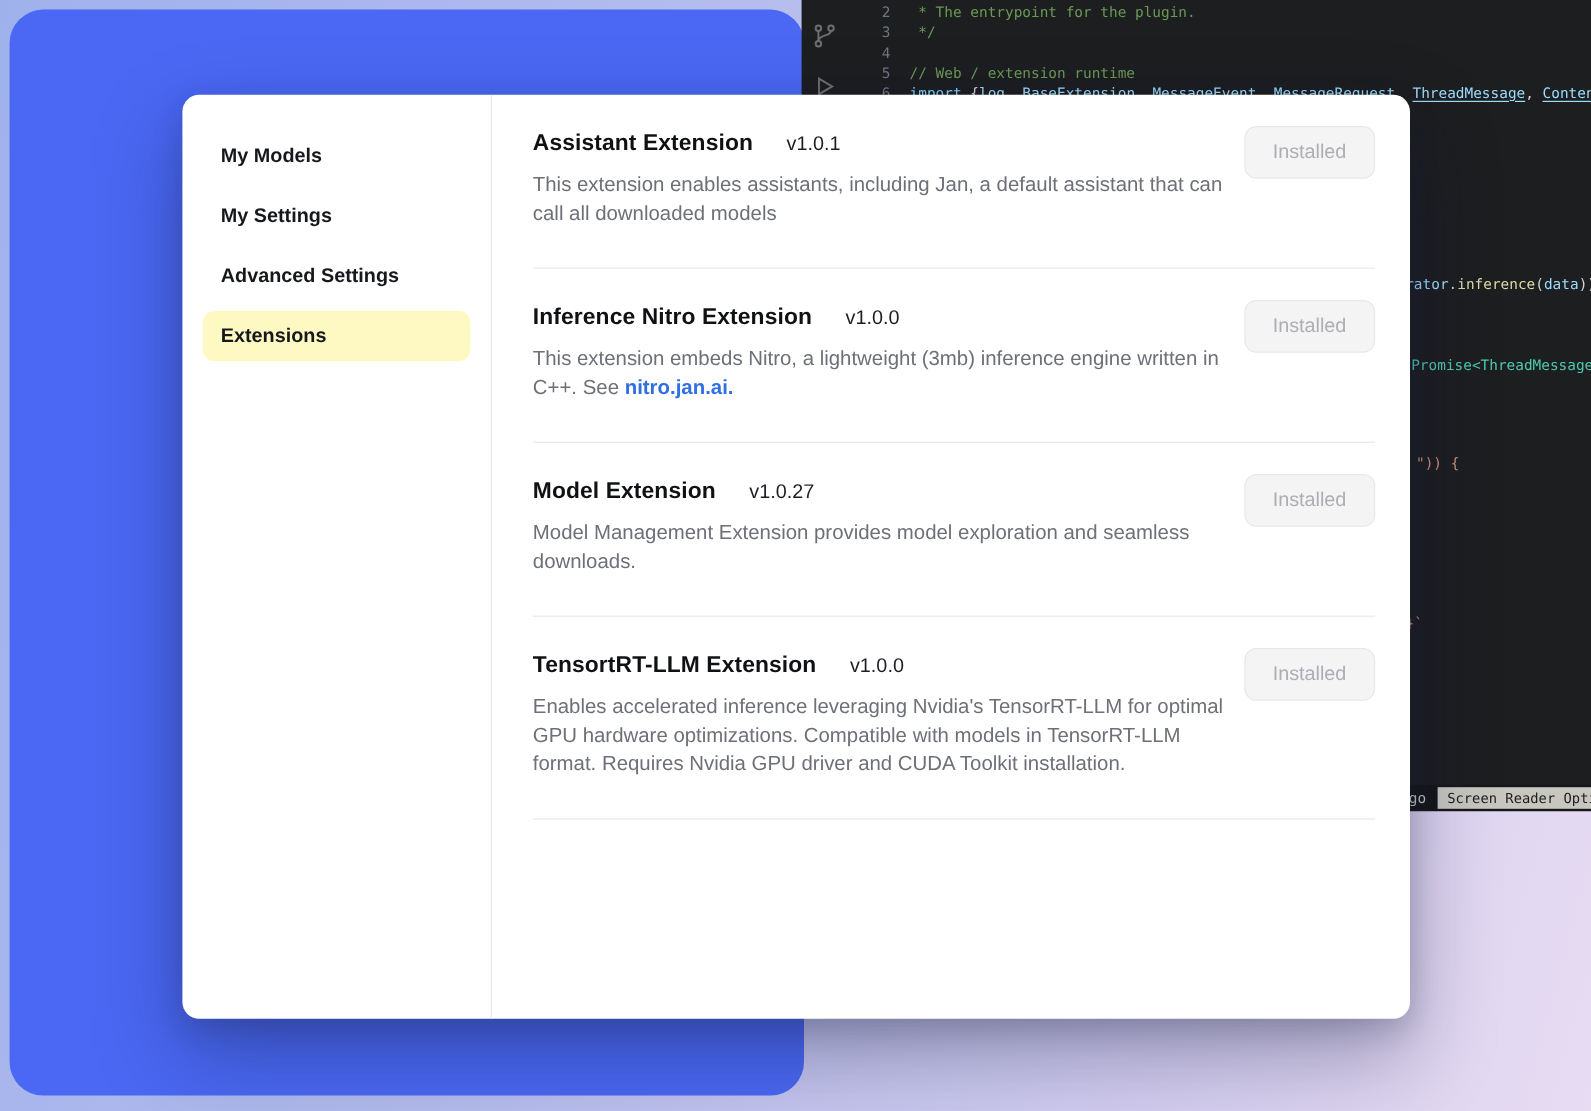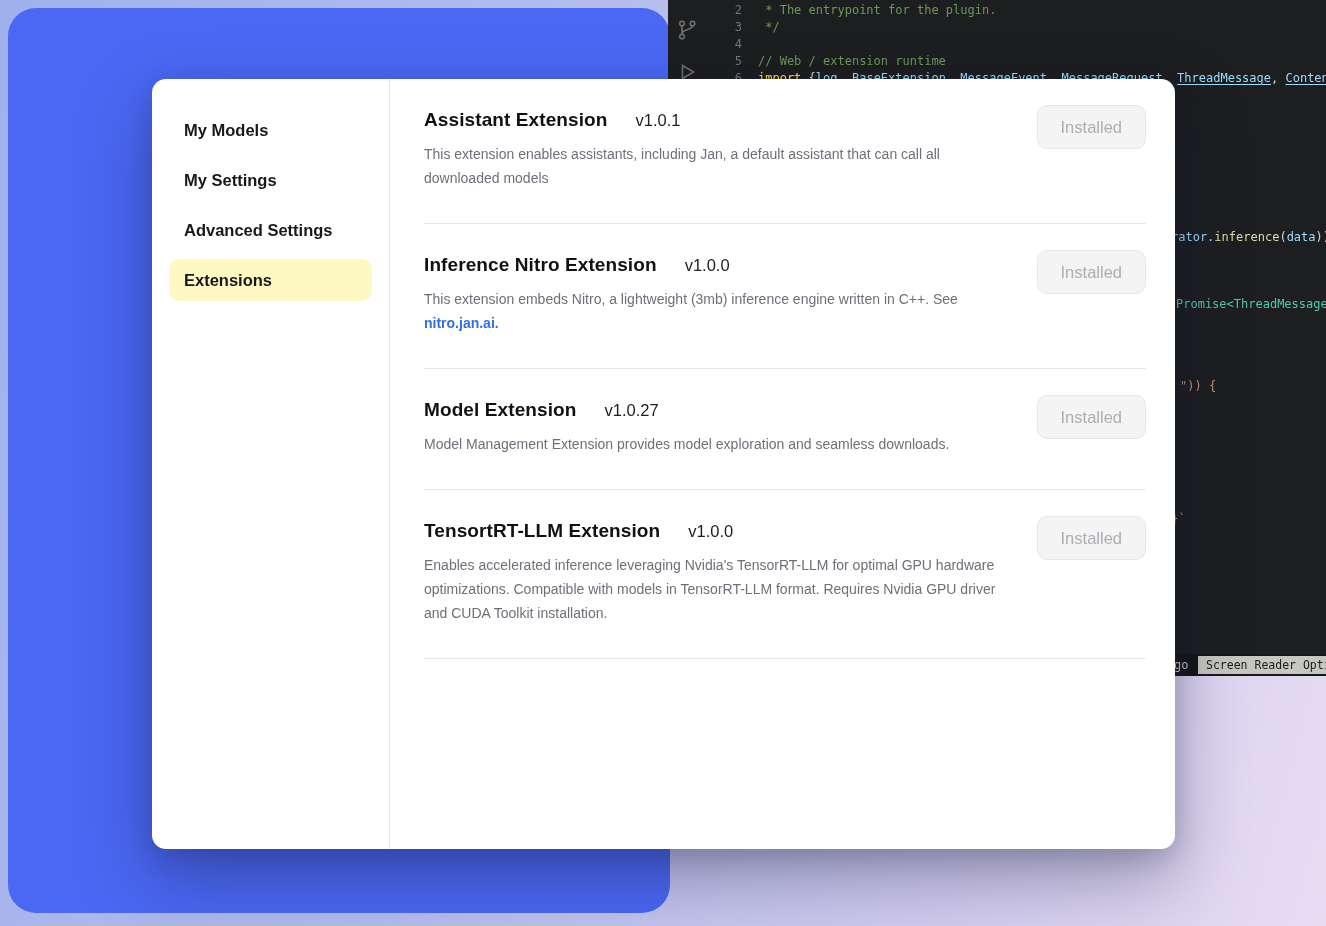--- a/index.html
+++ b/index.html
@@ -19,21 +19,21 @@
   .activity-bar { position:absolute; left:0; top:0; width:38px; height:100%; }
   .act-icon { position:absolute; left:7px; width:24px; height:24px; opacity:.75; }
   .act-icon.src { top:18px; }
   .act-icon.run { top:60px; }
 
   .code-area { position:absolute; left:0; top:2px; right:0; }
   .code-line { display:flex; height:17px; line-height:17px; white-space:pre; }
   .gutter { flex:none; width:90px; padding-right:16px; text-align:right; color:#6e7681; }
   .code { white-space:pre; }
   .com { color:#6a9955; }
-  .kw  { color:#fde047; }
+  .kw  { color:#7dd3fc; }
   .id  { color:#9cdcfe; }
   .id-u{ color:#9cdcfe; text-decoration:underline; text-underline-offset:2px; }
   .pun { color:#d4d4d4; }
   .fn  { color:#dcdcaa; }
   .type{ color:#4ec9b0; }
   .str { color:#ce9178; }
 
   .frag { position:absolute; white-space:pre; }
   .frag-1 { left:503px; top:230px; }
   .frag-2 { left:508px; top:297px; }
@@ -52,35 +52,35 @@
     position:absolute; left:8px; top:8px; width:662px; height:905px;
     background:#4a68f3; border-radius:28px; z-index:1;
   }
 
   
   .modal {
     position:absolute; left:152px; top:79px; width:1023px; height:770px;
     background:#ffffff; border-radius:14px; z-index:5; display:flex; overflow:hidden;
     box-shadow:0 30px 70px rgba(20,25,60,.35), 0 8px 24px rgba(20,25,60,.18);
   }
-  .sidebar { flex:none; width:238px; border-right:1px solid #e9e9eb; padding:30px 17px; }
+  .sidebar { flex:none; width:258px; border-right:1px solid #e9e9eb; padding:30px 17px; }
   .side-item {
     height:42px; line-height:42px; padding:0 15px; margin-bottom:8px;
     border-radius:10px; font-weight:700; font-size:16.5px; color:#17181c; cursor:pointer;
   }
   .side-item.active { background:#fef9c3; }
 
   .content { flex:1; padding:0 29px 0 34px; }
   .ext-section { position:relative; padding:30px 0 33px; border-bottom:1px solid #e8e8ea; }
   .ext-section.tall { }
   .ext-section.last { border-bottom:none; }
   .ext-head { display:flex; align-items:baseline; gap:28px; }
   .ext-name { font-size:19px; font-weight:700; color:#101114; letter-spacing:.1px; }
   .ver { font-size:16.5px; color:#1c1e24; }
-  .desc { margin-top:11px; font-size:14px; line-height:24px; color:#6d7078; max-width:582px; }
+  .desc { margin-top:11px; font-size:17px; line-height:24px; color:#6d7078; max-width:582px; }
   .link { color:#2f6fe4; text-decoration:none; cursor:pointer;font-weight:bold; }
 
   .btn {
     position:absolute; right:0; top:26px; height:44px; padding:0 23px;
     font-family:inherit; font-size:16.5px; border-radius:10px; cursor:default;
     background:#f4f4f5; border:1px solid #e7e7ea; color:#adadb4;
   }
   .btn.select {
     top:24px; height:42px; padding:0 21px; border:none; cursor:pointer;
     background:#edeff4; color:#2563eb; font-weight:700;

